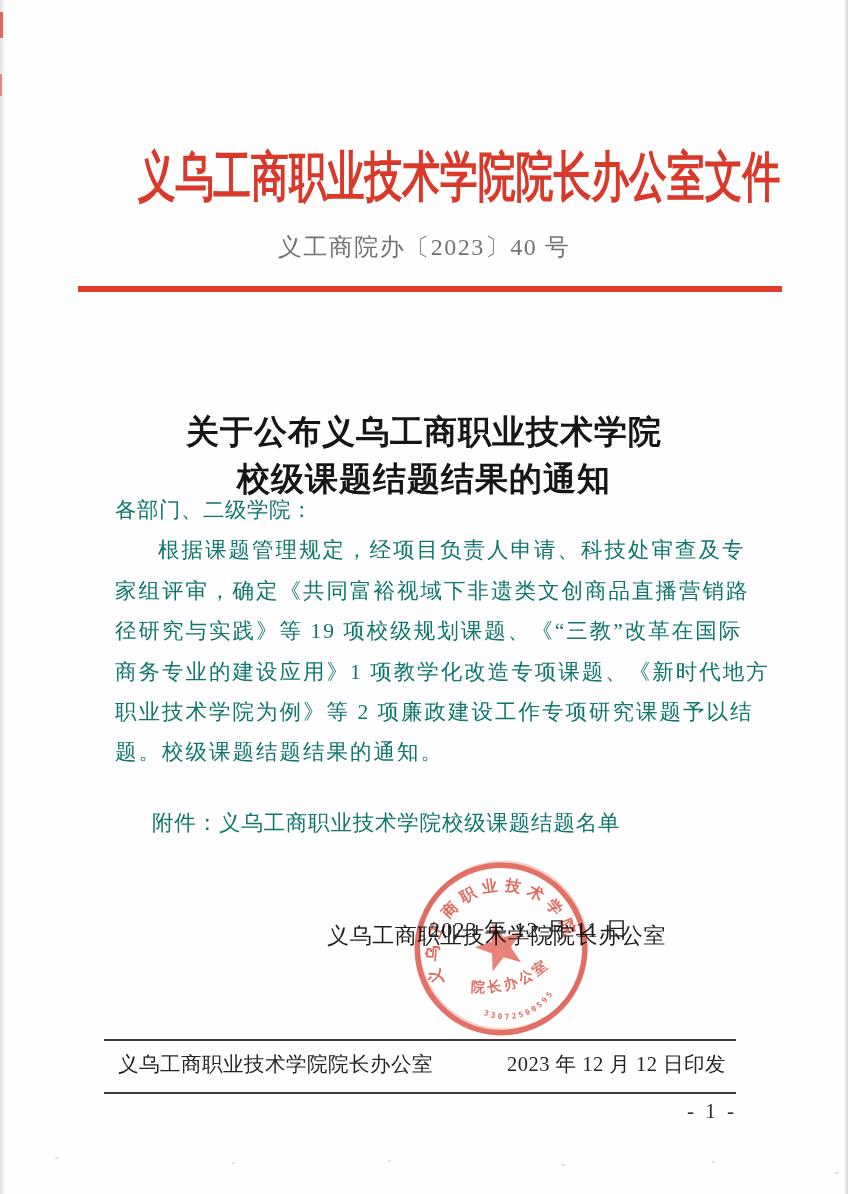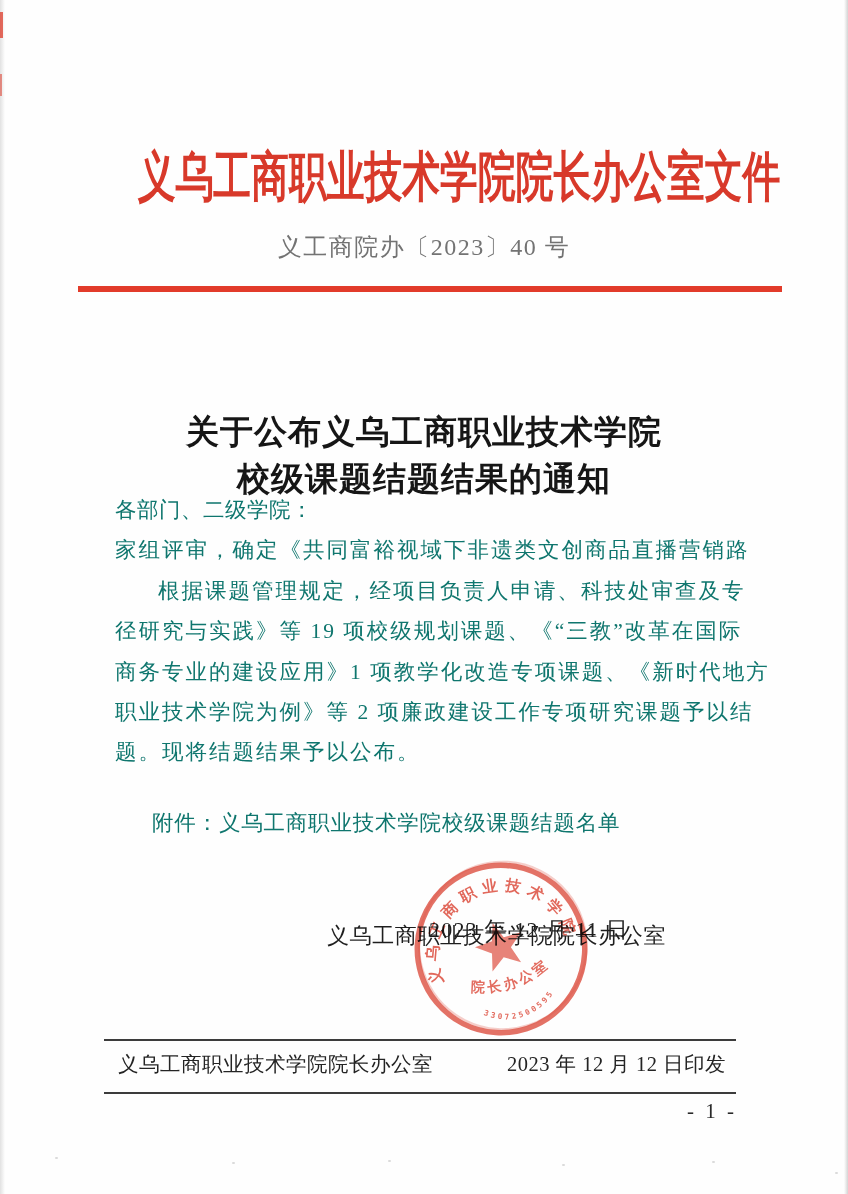--- a/index.html
+++ b/index.html
@@ -84,26 +84,26 @@
 
   <div class="red-rule"></div>
 
   <div class="doc-title">
     <div>关于公布义乌工商职业技术学院</div>
     <div>校级课题结题结果的通知</div>
   </div>
 
   <div class="body-block">
     <div class="salutation">各部门、二级学院：</div>
+    <div class="body-line indent">根据课题管理规定，经项目负责人申请、科技处审查及专</div>
     <div class="body-line">家组评审，确定《共同富裕视域下非遗类文创商品直播营销路</div>
-    <div class="body-line indent">根据课题管理规定，经项目负责人申请、科技处审查及专</div>
     <div class="body-line">径研究与实践》等 19 项校级规划课题、《“三教”改革在国际</div>
     <div class="body-line">商务专业的建设应用》1 项教学化改造专项课题、《新时代地方</div>
     <div class="body-line">职业技术学院为例》等 2 项廉政建设工作专项研究课题予以结</div>
-    <div class="body-line">题。现将结题结果予以公布。</div>
+    <div class="body-line">题。校级课题结题结果的通知。</div>
     <div class="attachment">附件：义乌工商职业技术学院校级课题结题名单</div>
   </div>
 
   <div class="sig-name">义乌工商职业技术学院院长办公室</div>
   <div class="sig-date">2023 年 12 月 11 日</div>
 
   <svg class="seal" viewBox="0 0 200 200" aria-hidden="true">
     <circle cx="100" cy="100" r="92" fill="none" stroke="#dc4636" stroke-width="6" opacity="0.82"></circle>
     <circle cx="103" cy="97" r="92" fill="none" stroke="#dc4636" stroke-width="2.5" opacity="0.28"></circle>
     <defs>

